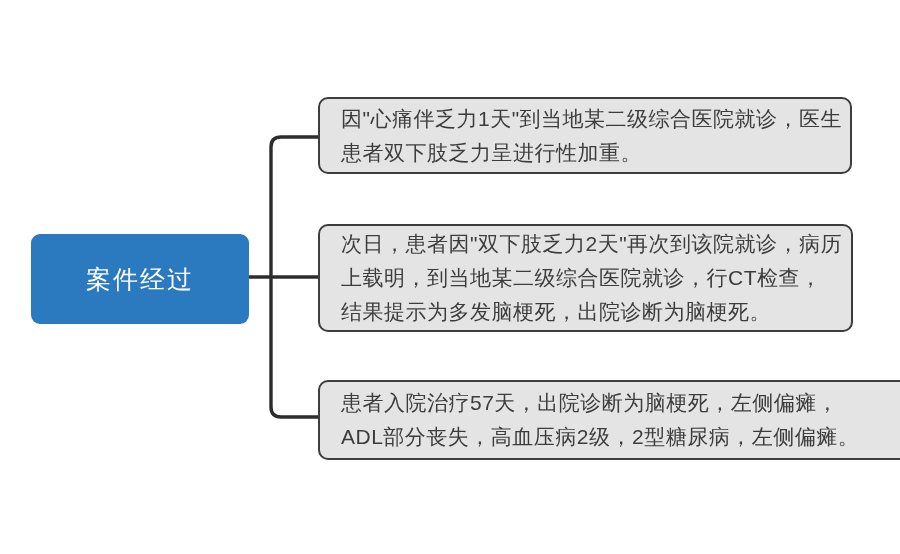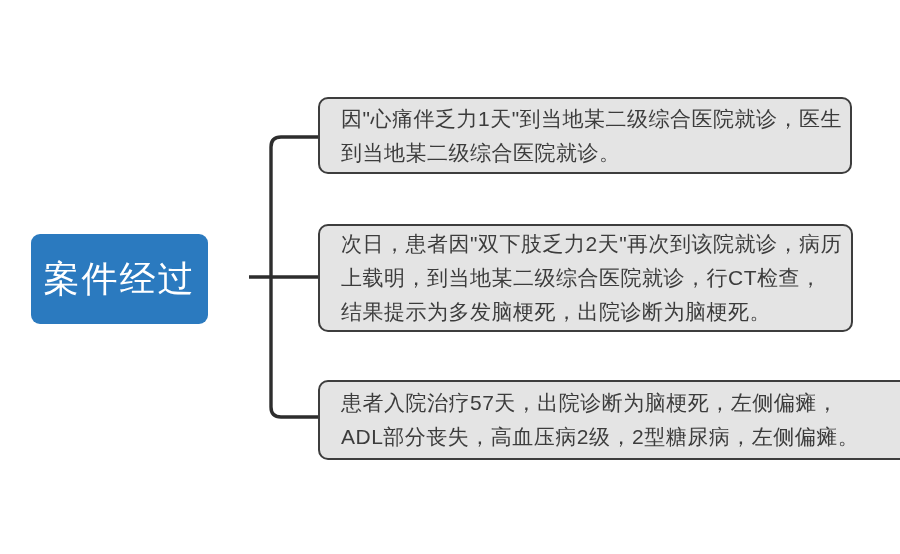--- a/index.html
+++ b/index.html
@@ -26,26 +26,26 @@
   .connectors path {
     fill: none;
     stroke: #2d2d2d;
     stroke-width: 3.4;
     stroke-linejoin: round;
   }
   .root-node {
     position: absolute;
     left: 31px;
     top: 234px;
-    width: 177px;
+    width: 218px;
     height: 90px;
     background: #2b7abf;
     border-radius: 9px;
     color: #ffffff;
-    font-size: 36px;
+    font-size: 25px;
     letter-spacing: 2px;
     display: flex;
     align-items: center;
     justify-content: center;
     box-sizing: border-box;
   }
   .node {
     position: absolute;
     box-sizing: border-box;
     background: #e4e4e4;
@@ -74,21 +74,21 @@
 
   <svg class="connectors" viewBox="0 0 900 554" xmlns="http://www.w3.org/2000/svg">
     <path d="M 320 137 L 281 137 Q 271 137 271 147 L 271 407 Q 271 417 281 417 L 320 417"></path>
     <path d="M 249 277 L 320 277"></path>
   </svg>
 
   <div class="root-node">案件经过</div>
 
   <div class="node node1">
     <div class="line">因"心痛伴乏力1天"到当地某二级综合医院就诊，医生</div>
-    <div class="line">到当地某二级综合医院就诊。</div>
+    <div class="line">患者双下肢乏力呈进行性加重。</div>
   </div>
 
   <div class="node node2">
     <div class="line">次日，患者因"双下肢乏力2天"再次到该院就诊，病历</div>
     <div class="line">上载明，到当地某二级综合医院就诊，行CT检查，</div>
     <div class="line">结果提示为多发脑梗死，出院诊断为脑梗死。</div>
   </div>
 
   <div class="node node3">
     <div class="line">患者入院治疗57天，出院诊断为脑梗死，左侧偏瘫，</div>

